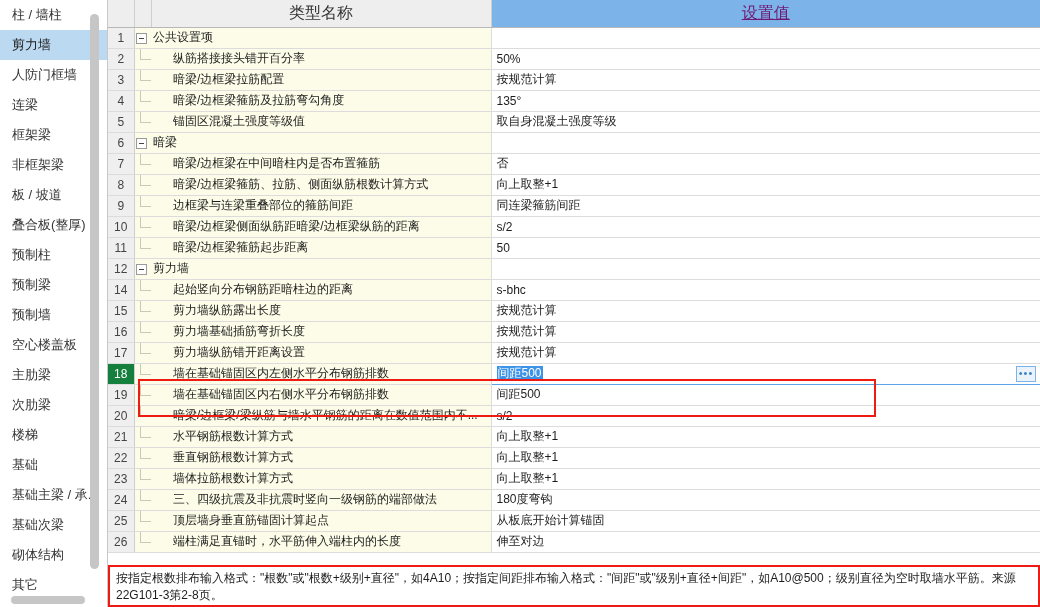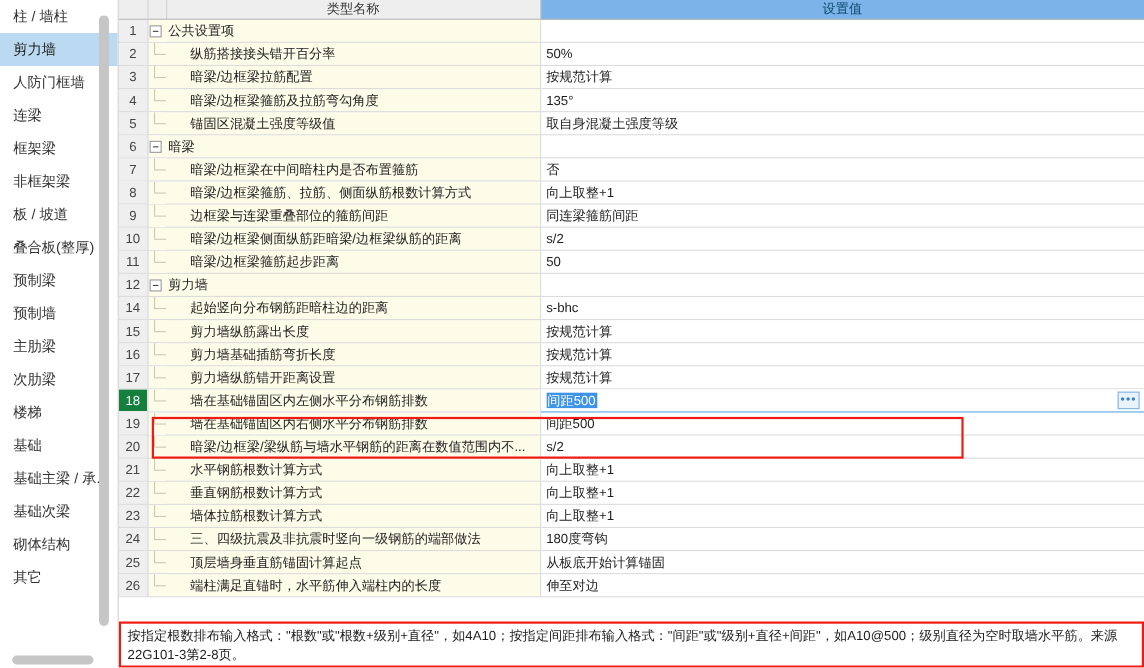--- a/index.html
+++ b/index.html
@@ -59,35 +59,36 @@
   }
 
   .grid { width: 932px; border-collapse: collapse; table-layout: fixed; }
 
   .grid col.c-num  { width: 26px; }
   .grid col.c-ind  { width: 17px; }
   .grid col.c-name { width: 340px; }
   .grid col.c-val  { width: 549px; }
 
   .hdr th {
-    height: 17px;
+    height: 27px;
     background: #eeeeee;
     border-right: 1px solid #cfcfcf;
     border-bottom: 1px solid #b8b8b8;
     font-weight: normal;
-    font-size: 12px;
+    font-size: 16px;
     color: #333;
     text-align: center;
     padding: 0;
   }
   .hdr th.hdr-corner-a { border-right: 1px solid #cfcfcf; }
   .hdr th.hdr-val {
     background: #7cb3e8;
-    color: #0c4a6e;
+    color: #701a75;
     border-right: none;
+    text-decoration: underline;
   }
 
   .grid td {
     height: 21px;
     padding: 0 0 0 0;
     border-right: 1px solid #dcdcdc;
     border-bottom: 1px solid #dcdcdc;
     font-size: 12px;
     vertical-align: middle;
     white-space: nowrap;
@@ -201,22 +202,24 @@
   <div class="sidebar">
     <div class="sidebar-list" id="sidebar-list">
         <div class="side-item"><span>柱 / 墙柱</span></div>
         <div class="side-item selected"><span>剪力墙</span></div>
         <div class="side-item"><span>人防门框墙</span></div>
         <div class="side-item"><span>连梁</span></div>
         <div class="side-item"><span>框架梁</span></div>
         <div class="side-item"><span>非框架梁</span></div>
         <div class="side-item"><span>板 / 坡道</span></div>
         <div class="side-item"><span>叠合板(整厚)</span></div>
+        <div class="side-item"><span>预制柱</span></div>
         <div class="side-item"><span>预制梁</span></div>
         <div class="side-item"><span>预制墙</span></div>
+        <div class="side-item"><span>空心楼盖板</span></div>
         <div class="side-item"><span>主肋梁</span></div>
         <div class="side-item"><span>次肋梁</span></div>
         <div class="side-item"><span>楼梯</span></div>
         <div class="side-item"><span>基础</span></div>
         <div class="side-item"><span>基础主梁 / 承...</span></div>
         <div class="side-item"><span>基础次梁</span></div>
         <div class="side-item"><span>砌体结构</span></div>
         <div class="side-item"><span>其它</span></div>
       </div>
     <div class="side-scroll-v"></div>

